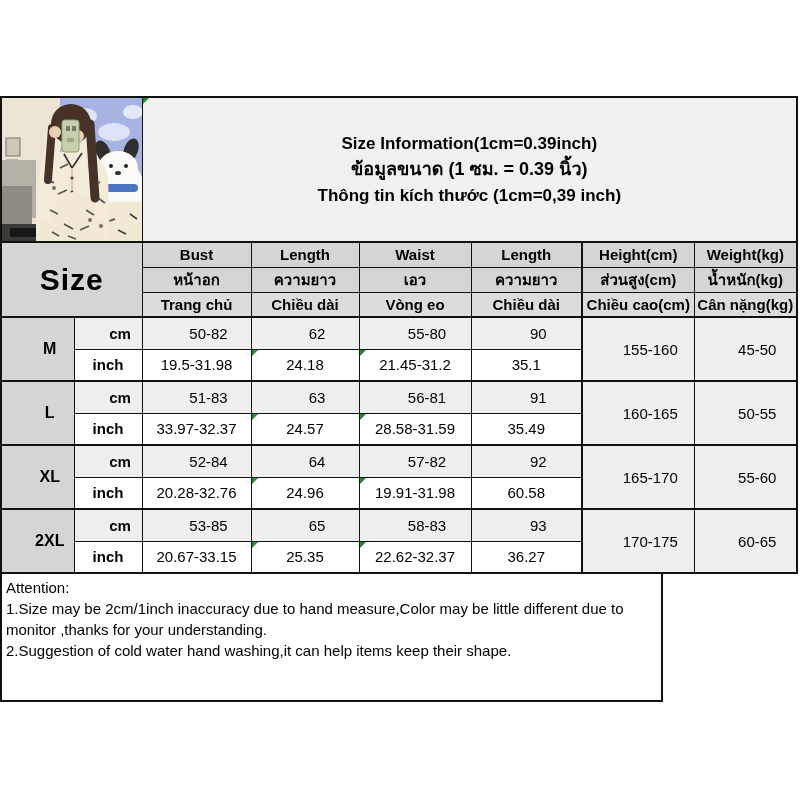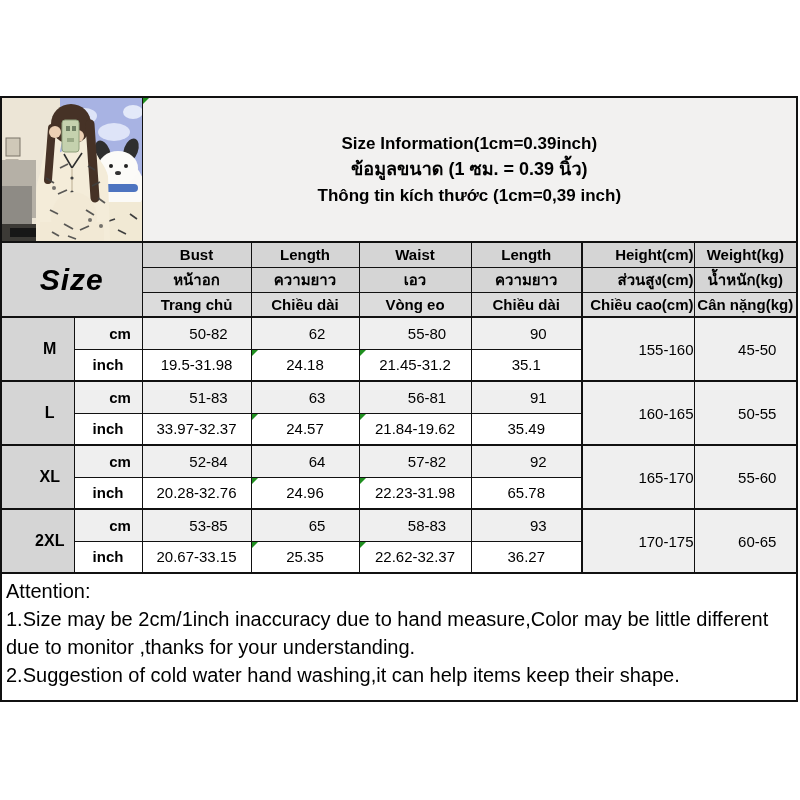--- a/index.html
+++ b/index.html
@@ -19,37 +19,37 @@
   td.photo-cell svg{display:block;}
   td.title-cell{background:var(--title-bg,#f2f1f0);}
   .title-lines{display:flex;flex-direction:column;justify-content:center;gap:4px;height:100%;}
   .t-line{font-weight:bold;font-size:17px;line-height:1.25;}
   .t-th{font-size:18px;}
   
   tr.hdr{height:25px;}
   tr.hdr td{background:var(--header-bg,#d5d5d5);font-weight:bold;}
   tr.hdr-vi td{background:var(--header-vi-bg,#dcdcdc);}
   td.size-big{background:var(--header-bg,#d5d5d5);font-weight:bold;font-size:30px;
-    letter-spacing:1px;font-style:italic;}
+    letter-spacing:1px;}
   tr.hdr-en td{border-top:2px solid var(--border-color,#111);}
   
   tr.cm-row,tr.inch-row{height:32px;}
   tr.cm-row td{border-top:2px solid var(--border-color,#111);background:var(--stripe-bg,#efefef);padding-left:24px;}
   tr.inch-row td{background:#fff;}
   td.size-lbl{background:var(--header-bg,#d5d5d5) !important;font-weight:bold;font-size:16px;}
   td.unit{font-weight:bold;}
   td.merged{background:var(--stripe-bg,#efefef) !important;}
-  td.hcol{border-left:2px solid var(--border-color,#111);text-align:right;}
+  td.hcol{border-left:2px solid var(--border-color,#111);}
   
   .tri{position:absolute;top:0;left:0;width:0;height:0;
     border-top:6px solid var(--marker-green,#1f8f1f);border-right:6px solid transparent;}
   
-  .attention{width:798px;box-sizing:border-box;border:2px solid var(--border-color,#111);
+  .attention{width:663px;box-sizing:border-box;border:2px solid var(--border-color,#111);
     border-top:0;min-height:128px;background:#fff;padding:3px 4px 6px 4px;
-    font-size:20px;line-height:1.4;text-align:left;}
+    font-size:15px;line-height:1.4;text-align:left;}
   .attention p{margin:0;}
 </style>
 </head>
 <body>
 
 <div class="sheet">
   <table class="size-table">
     <colgroup>
       <col class="c-size">
         <col class="c-unit">
@@ -173,40 +173,40 @@
       <td>63</td>
       <td>56-81</td>
       <td>91</td>
       <td class="merged hcol" rowspan="2">160-165</td>
       <td class="merged" rowspan="2">50-55</td>
     </tr>
     <tr class="inch-row">
       <td class="unit">inch</td>
       <td>33.97-32.37</td>
       <td><i class="tri"></i><span>24.57</span></td>
-      <td><i class="tri"></i><span>21.84-19.62</span></td>
+      <td><i class="tri"></i><span>28.58-31.59</span></td>
       <td>35.49</td>
     </tr>
 
     <tr class="cm-row">
       <td class="size-lbl" rowspan="2">XL</td>
       <td class="unit">cm</td>
       <td>52-84</td>
       <td>64</td>
       <td>57-82</td>
       <td>92</td>
       <td class="merged hcol" rowspan="2">165-170</td>
       <td class="merged" rowspan="2">55-60</td>
     </tr>
     <tr class="inch-row">
       <td class="unit">inch</td>
       <td>20.28-32.76</td>
       <td><i class="tri"></i><span>24.96</span></td>
-      <td><i class="tri"></i><span>22.23-31.98</span></td>
-      <td>65.78</td>
+      <td><i class="tri"></i><span>19.91-31.98</span></td>
+      <td>60.58</td>
     </tr>
 
     <tr class="cm-row">
       <td class="size-lbl" rowspan="2">2XL</td>
       <td class="unit">cm</td>
       <td>53-85</td>
       <td>65</td>
       <td>58-83</td>
       <td>93</td>
       <td class="merged hcol" rowspan="2">170-175</td>

